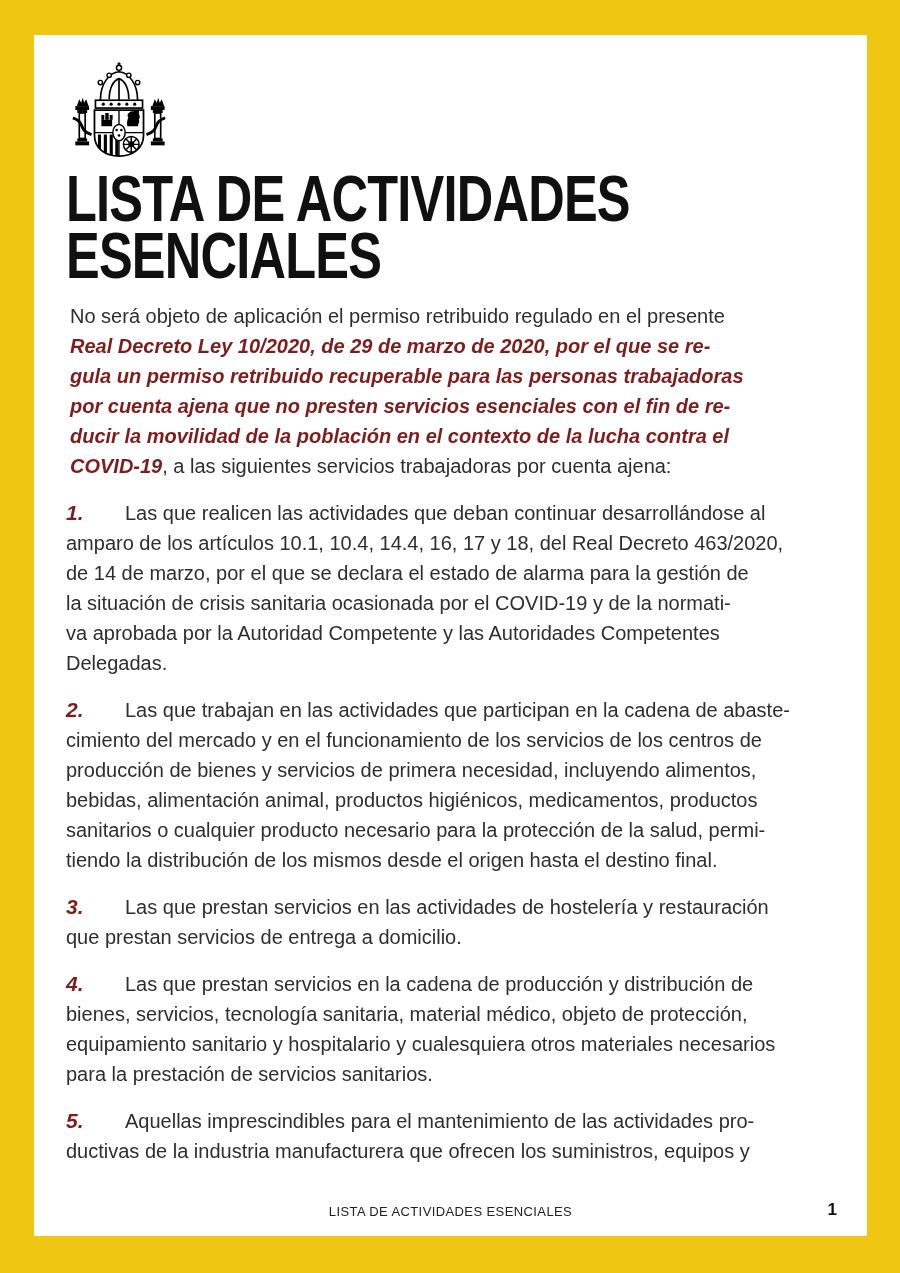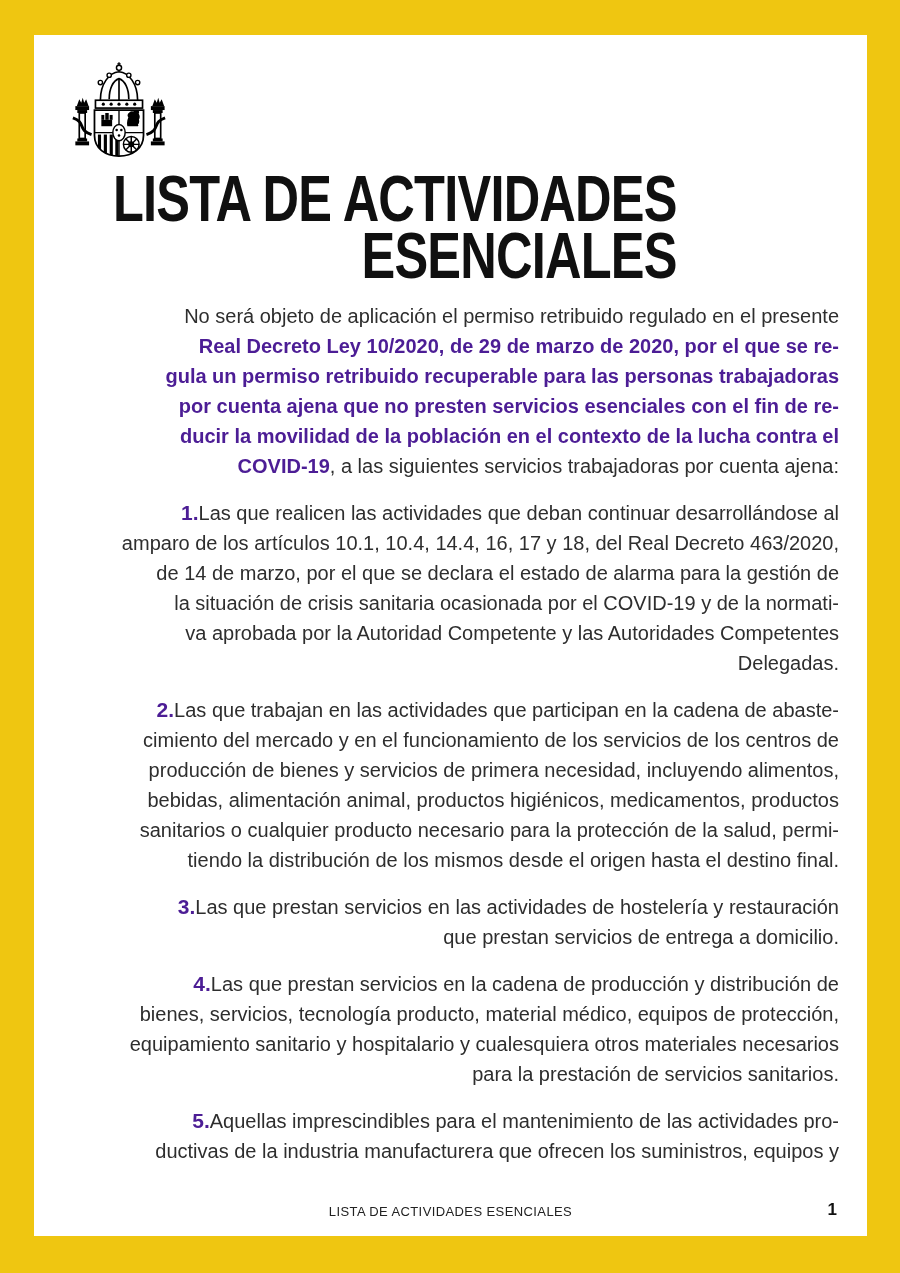--- a/index.html
+++ b/index.html
@@ -9,43 +9,43 @@
     position: relative;
     overflow: hidden;
     font-family: "Liberation Sans", "DejaVu Sans", sans-serif;
   }
   .paper {
     position: absolute;
     left: 34px; top: 35px;
     width: 833px; height: 1201px;
     background: #FFFFFF;
   }
-  .content { padding: 26px 28px 0 32px; text-align: right; }
+  .content { padding: 26px 28px 0 32px; }
 
   .emblem { margin-left: 2px; display: block; }
 
   h1.title {
     margin: 8px 0 0 0;
     font-size: 64px;
     line-height: 57px;
     font-weight: bold;
     color: #101010;
     letter-spacing: -1px;
     white-space: pre;
     transform: scaleX(0.79);
     transform-origin: left top;
   }
 
   .bodytext { font-size: 20px; line-height: 30px; color: #2E2E2E; }
   .pre { white-space: pre; }
 
   p.intro { margin: 16px 0 17px 4px; }
-  .intro b, .item .num { color: #4c1d95; }
-
-  .item { margin: 0 0 17px 8px; }
+  .intro b, .item .num { color: #7f1d1d; font-style: italic; }
+
+  .item { margin: 0 0 17px 0; }
   .item .num {
     display: inline-block;
     min-width: 59px;
     font-weight: bold;
     font-size: 21px;
     vertical-align: baseline;
   }
 
   .footer {
     position: absolute;
@@ -180,21 +180,21 @@
 cimiento del mercado y en el funcionamiento de los servicios de los centros de
 producción de bienes y servicios de primera necesidad, incluyendo alimentos,
 bebidas, alimentación animal, productos higiénicos, medicamentos, productos
 sanitarios o cualquier producto necesario para la protección de la salud, permi-
 tiendo la distribución de los mismos desde el origen hasta el destino final.</span></div>
 
     <div class="item bodytext"><span class="num">3.</span><span class="pre">Las que prestan servicios en las actividades de hostelería y restauración
 que prestan servicios de entrega a domicilio.</span></div>
 
     <div class="item bodytext"><span class="num">4.</span><span class="pre">Las que prestan servicios en la cadena de producción y distribución de
-bienes, servicios, tecnología producto, material médico, equipos de protección,
+bienes, servicios, tecnología sanitaria, material médico, objeto de protección,
 equipamiento sanitario y hospitalario y cualesquiera otros materiales necesarios
 para la prestación de servicios sanitarios.</span></div>
 
     <div class="item bodytext"><span class="num">5.</span><span class="pre">Aquellas imprescindibles para el mantenimiento de las actividades pro-
 ductivas de la industria manufacturera que ofrecen los suministros, equipos y</span></div>
 
   </div>
 
   <div class="footer">
     <span class="footer-title">LISTA DE ACTIVIDADES ESENCIALES</span>

